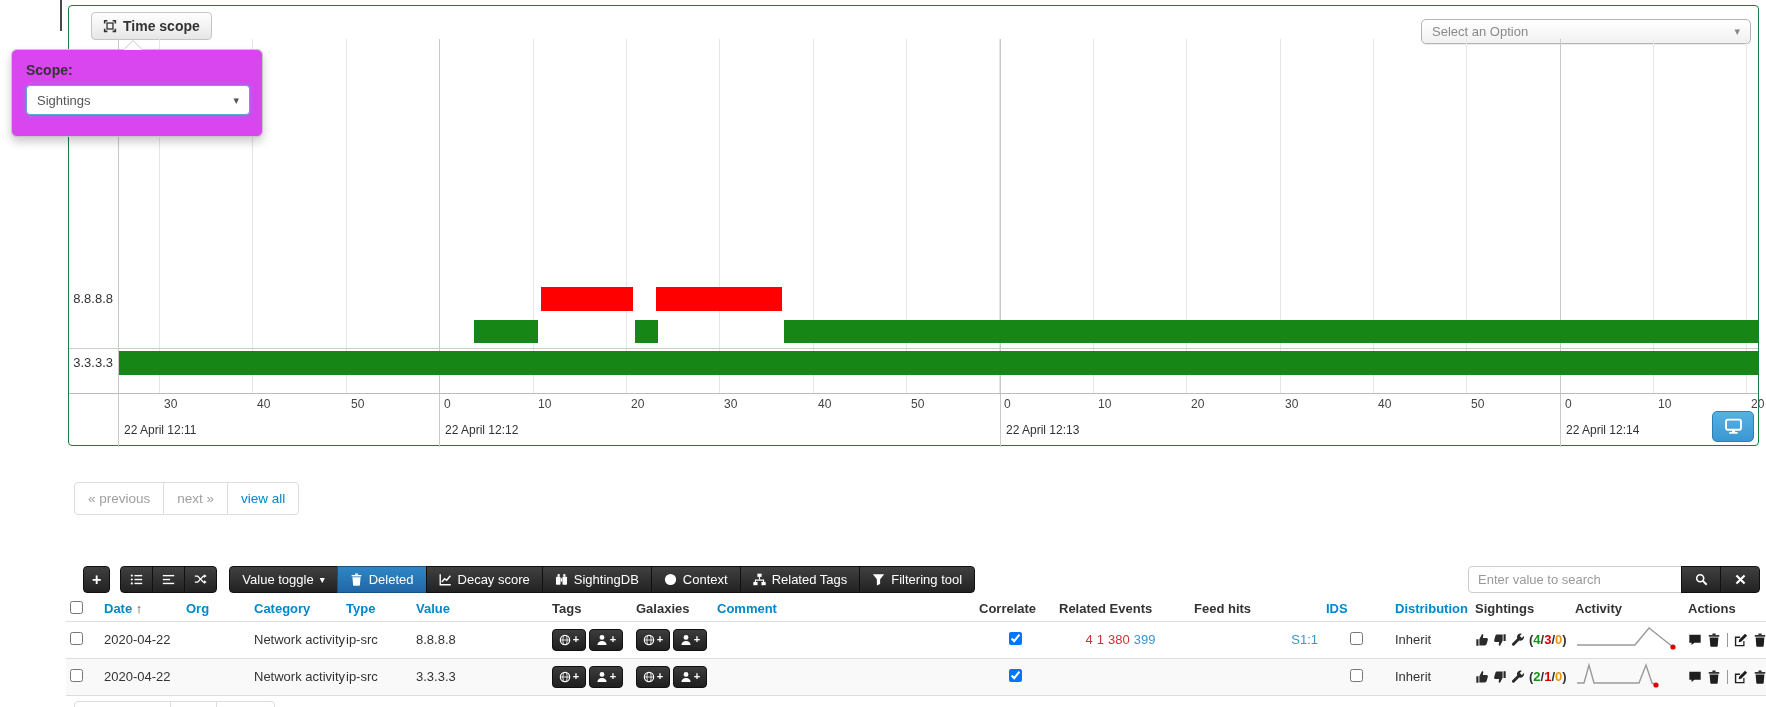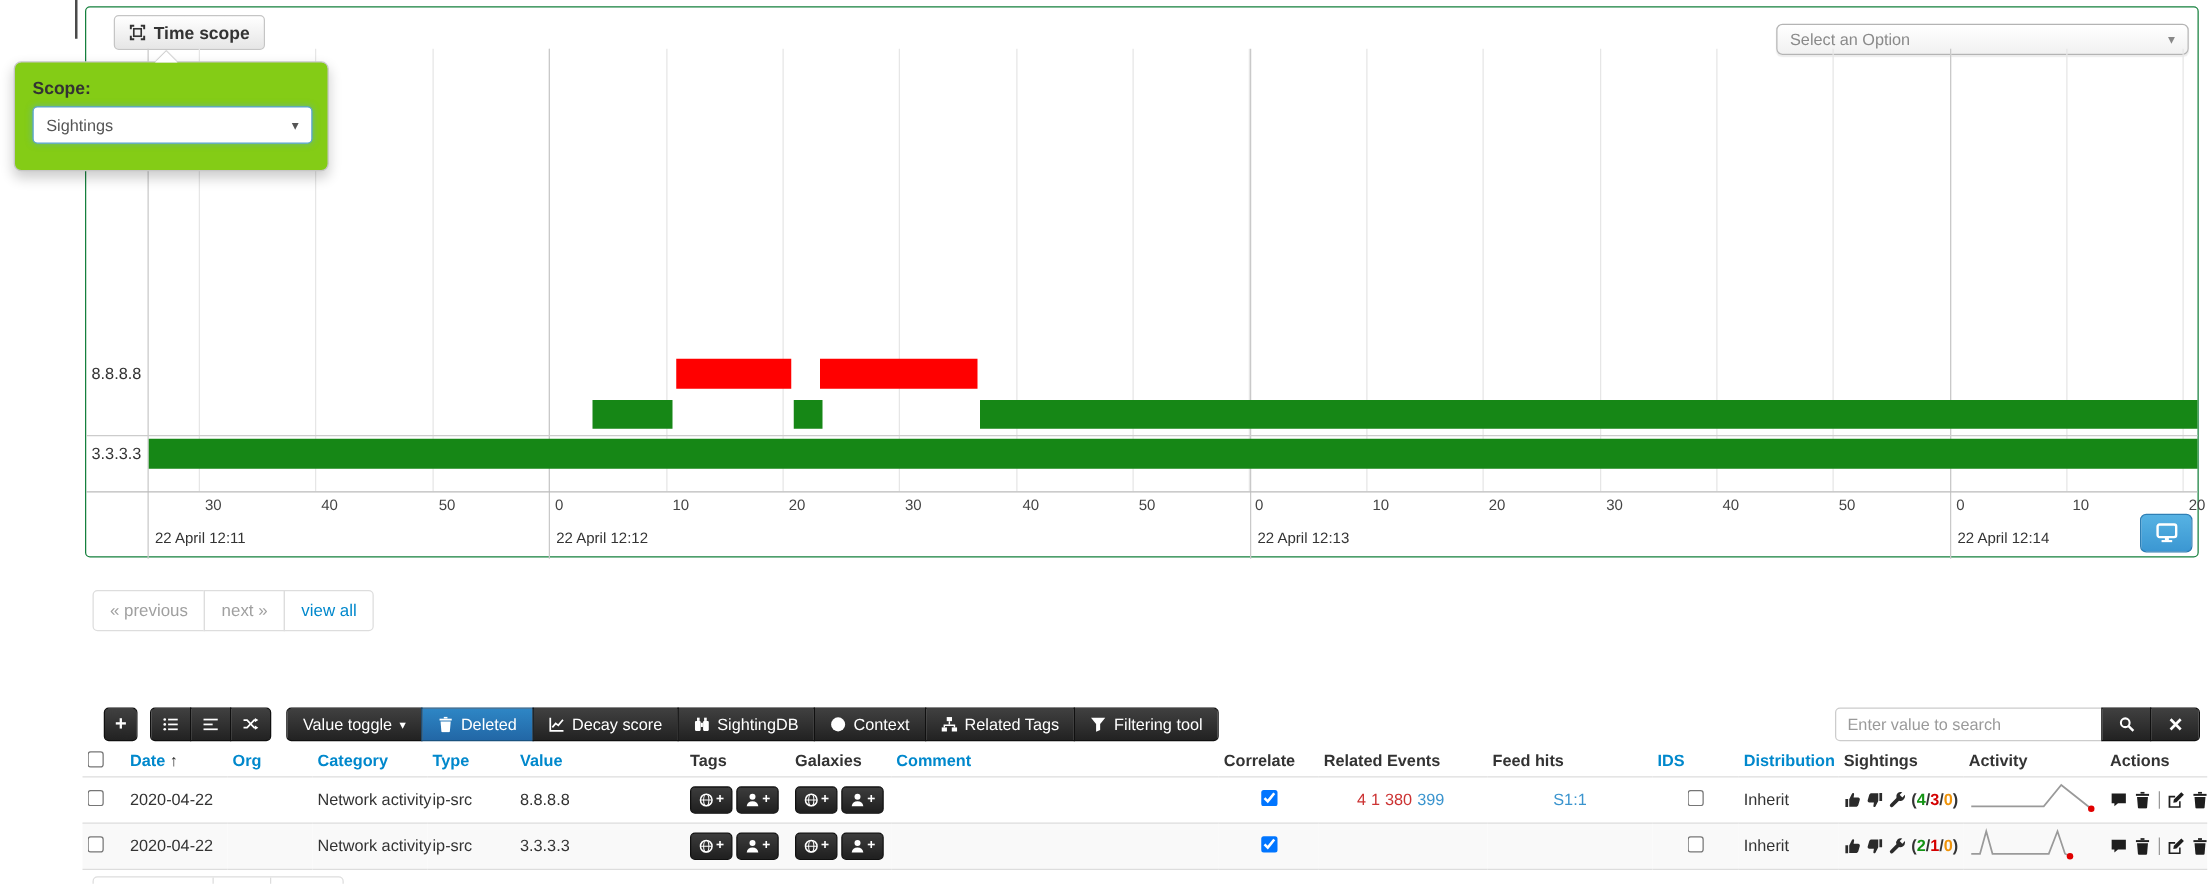--- a/index.html
+++ b/index.html
@@ -35,40 +35,40 @@
   .bar      { position:absolute; }
   .ticklab  { position:absolute; font-size:12px; color:#444; }
   .datelab  { position:absolute; font-size:12px; color:#333; }
   .rowlab   { position:absolute; width:44px; text-align:right; font-size:13px; color:#333; line-height:24px; }
   #screen-btn { right:4px; bottom:3px; width:42px; height:31px; border:1px solid #2e7fb5; border-radius:5px;
     background:linear-gradient(#56b2e3,#3b97d2); display:flex; align-items:center; justify-content:center;
     cursor:pointer; }
   #screen-btn svg { width:19px; height:17px; color:#fff; }
 
   
-  #popover { left:11px; top:49px; width:252px; height:88px; background:#84cc16; z-index:20;
+  #popover { left:11px; top:49px; width:252px; height:88px; background:#d946ef; z-index:20;
     border:1px solid #c7c7c7; border-radius:6px; box-shadow:0 5px 10px rgba(0,0,0,.2); padding:12px 14px; }
   #popover .arrow { position:absolute; top:-9px; left:112px; width:0; height:0;
     border-left:9px solid transparent; border-right:9px solid transparent; border-bottom:9px solid #fff;
     filter:drop-shadow(0 -1px 0 #c7c7c7); }
   #popover label { font-size:14px; font-weight:bold; color:#333; display:block; }
   #scope-select { margin-top:7px; width:224px; height:30px; border:1px solid #5ba4d4; border-radius:4px;
     box-shadow:0 0 5px rgba(82,168,236,.5); display:flex; align-items:center; padding:0 10px;
     color:#555; font-size:13px; cursor:pointer; background:#fff; }
   #scope-select .caret { margin-left:auto; color:#555; font-size:11px; }
 
   
   .pager { display:flex; }
   .pager .pbtn { height:33px; display:flex; align-items:center; padding:0 13px; background:#fff;
     border:1px solid #ddd; margin-left:-1px; font-size:13.5px; cursor:pointer; }
   .pager .pbtn:first-child { border-radius:4px 0 0 4px; margin-left:0; }
   .pager .pbtn:last-child { border-radius:0 4px 4px 0; }
   .pager .dim { color:#a0a0a0; }
   .pager .lnk { color:#0088cc; }
-  #pagination { left:74px; top:472px; }
+  #pagination { left:74px; top:482px; }
   #bottom-pager { left:74px; top:701px; width:201px; height:24px; border:1px solid #ddd;
     border-radius:4px 4px 0 0; background:#fff; }
   #bottom-pager i { position:absolute; top:0; width:1px; height:100%; background:#ddd; }
 
   
   #attr-toolbar { left:84px; top:566px; display:flex; align-items:flex-start; }
   .dgroup { display:flex; }
   .dbtn { height:27px; display:inline-flex; align-items:center; justify-content:center; gap:6px;
     background:linear-gradient(#404040,#222222); color:#fff; border:1px solid #101010; margin-left:-1px;
     font-size:13px; padding:0 12px; cursor:pointer; white-space:nowrap; }
@@ -420,21 +420,21 @@
                 <svg viewBox="0 0 16 16" fill="currentColor" style="display: block;">
                   <circle cx="8" cy="4.6" r="3.2"></circle>
                   <path d="M1.8 14.6c.4-3.6 2.9-5.2 6.2-5.2s5.8 1.6 6.2 5.2z"></path>
                 </svg>
               </span>
               <span class="plus">+</span>
             </span></td>
           <td></td>
           <td style="text-align:center"><input type="checkbox" checked="" style=""></td>
           <td style="text-align:center"><span class="rel-red">4</span><span class="rel-red">1</span><span class="rel-red">380</span><span class="rel-blue">399</span></td>
-          <td style="text-align:center"><span class="feed-link">S1:1</span></td>
+          <td style="text-align:right"><span class="feed-link">S1:1</span></td>
           <td style="text-align:center"><input type="checkbox" style=""></td>
           <td>Inherit</td>
           <td><span class="sight-ic">
               <svg viewBox="0 0 16 16" fill="currentColor" style="display: block;">
                 <path d="M1.5 7H4v7.5H1.5zM5 14.2V7.2l2.6-5.1c.5-1 2-.6 1.9.5L9 5.8h4.2c1 0 1.8 1 1.5 2l-1.4 4.8c-.3 1-1.2 1.6-2.2 1.6z"></path>
               </svg>
             </span><span class="sight-ic">
               <svg viewBox="0 0 16 16" fill="currentColor" style="display: block;">
                 <g transform="rotate(180 8 8)">
                   <path d="M1.5 7H4v7.5H1.5zM5 14.2V7.2l2.6-5.1c.5-1 2-.6 1.9.5L9 5.8h4.2c1 0 1.8 1 1.5 2l-1.4 4.8c-.3 1-1.2 1.6-2.2 1.6z"></path>

